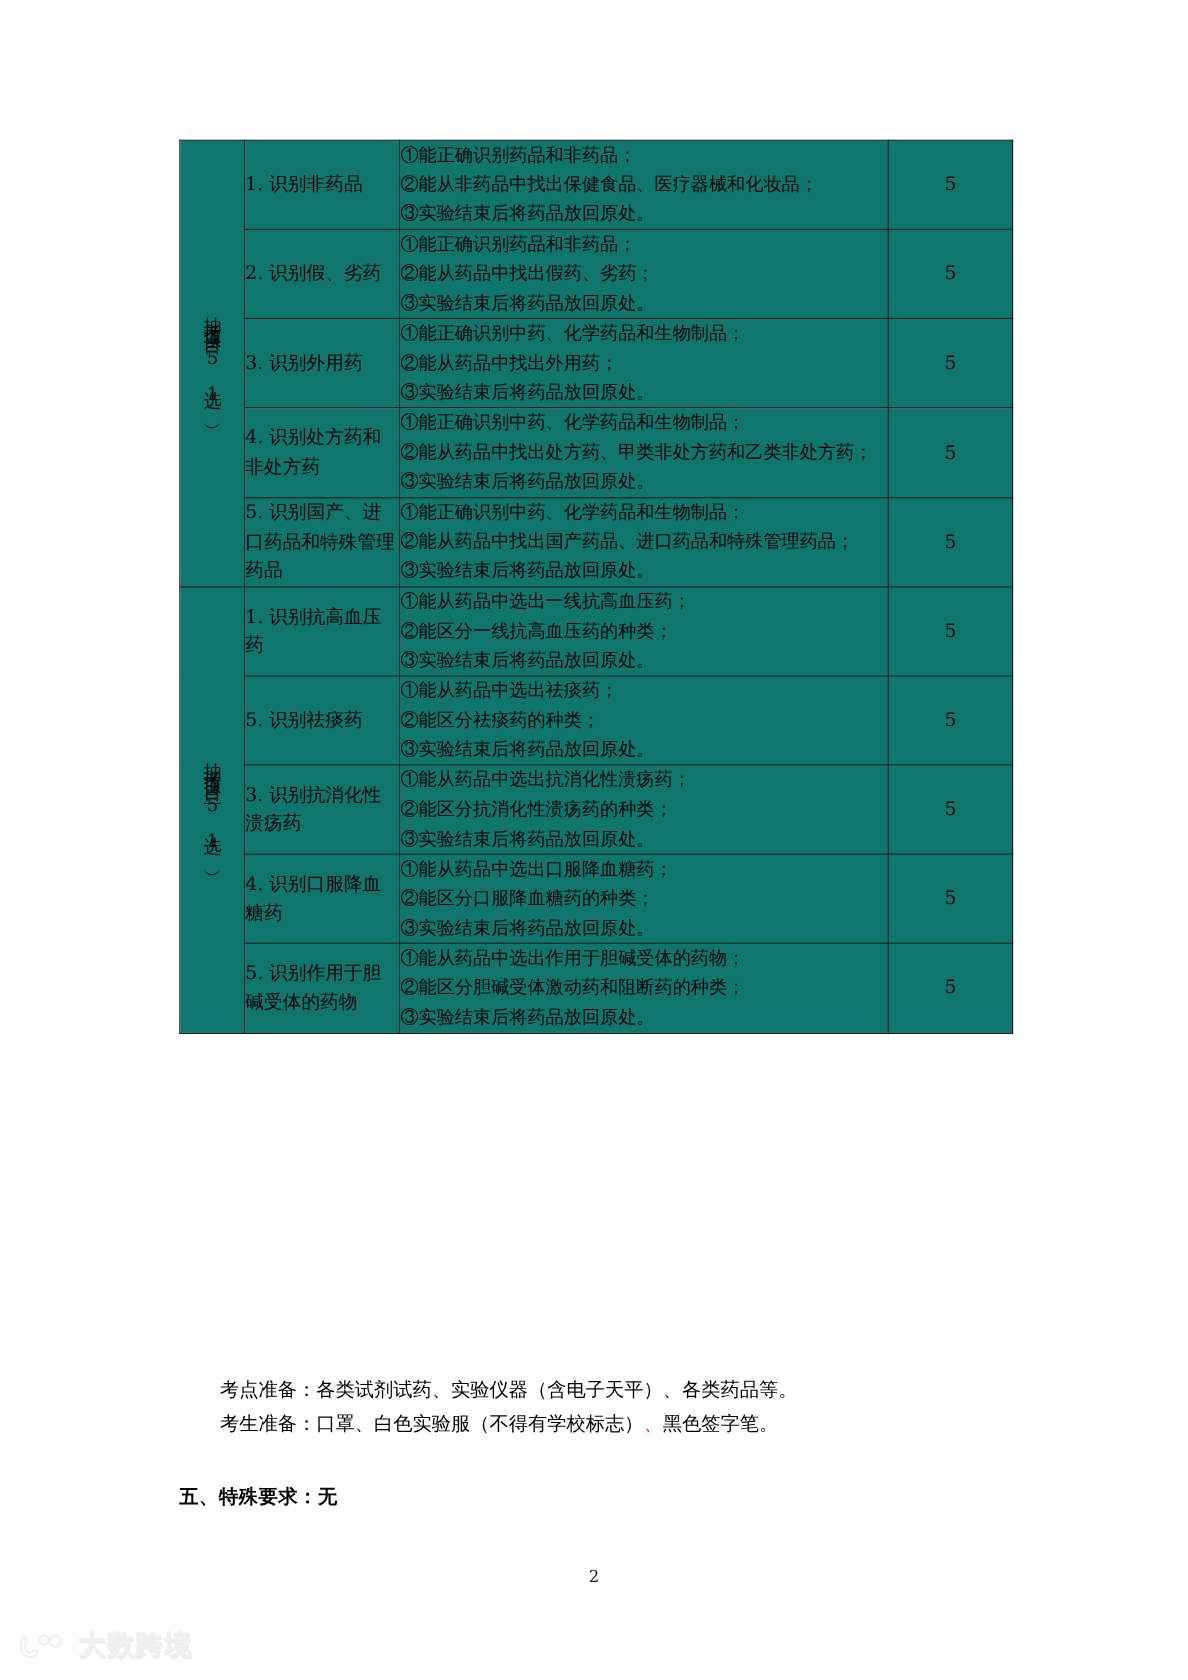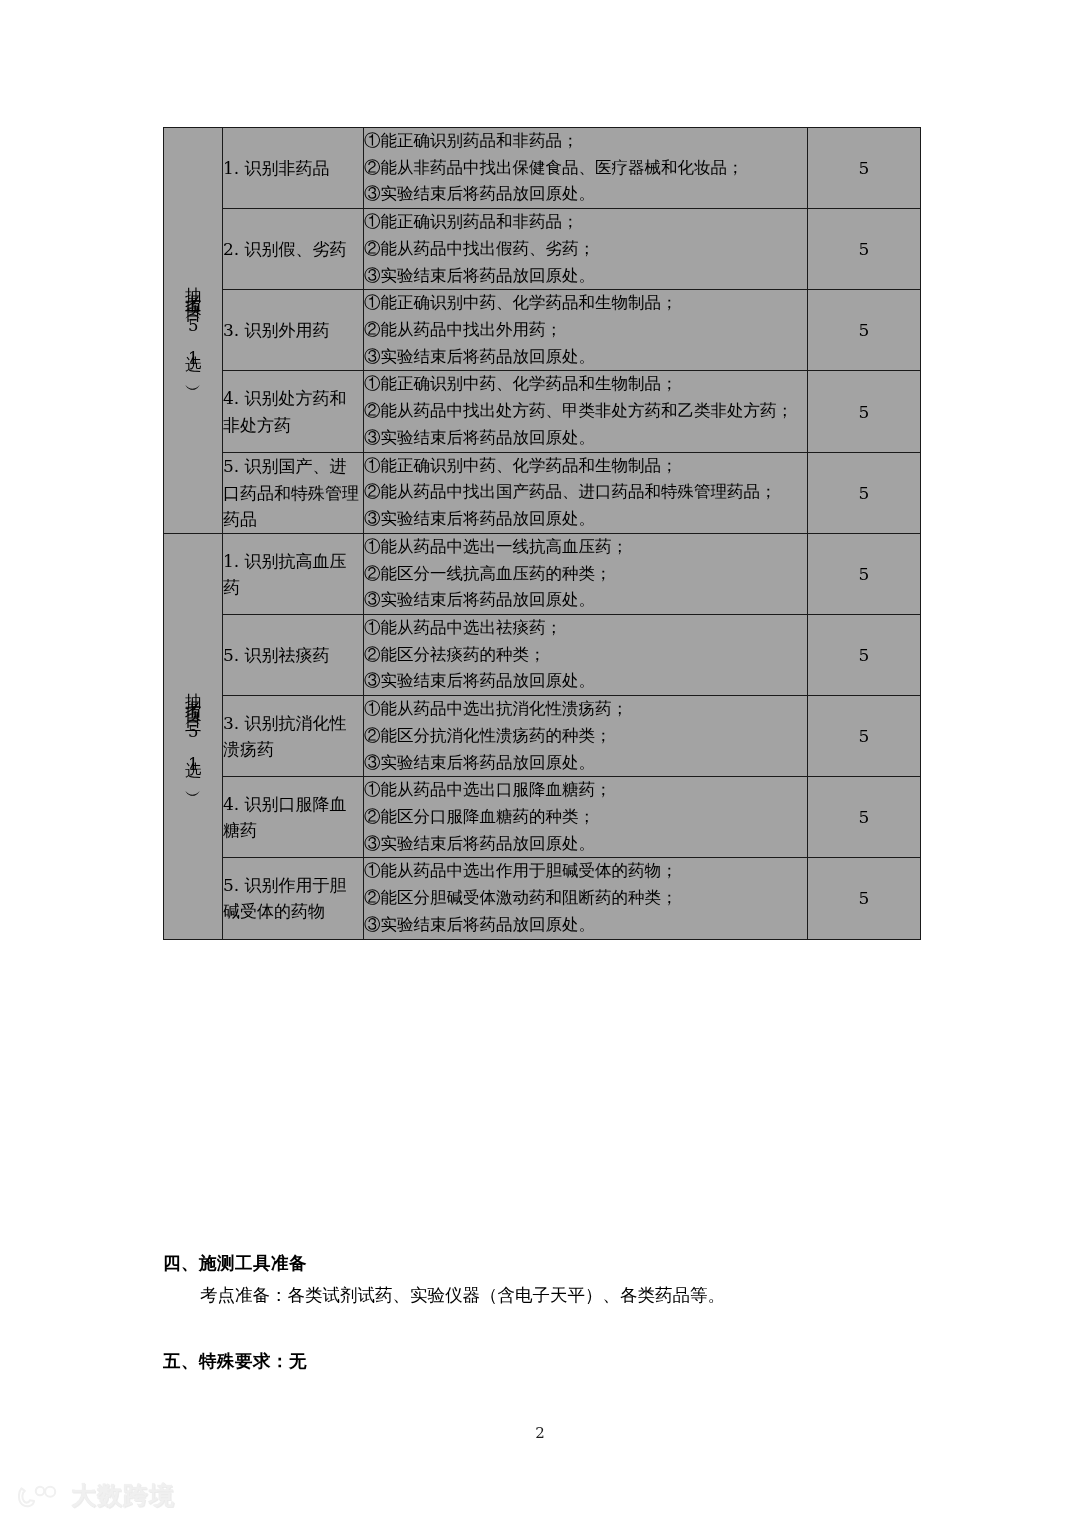--- a/index.html
+++ b/index.html
@@ -30,21 +30,21 @@
     left: 163px;
     top: 127px;
     width: 757px;
     border-collapse: collapse;
     table-layout: fixed;
   }
   .assessment-table td {
     border: 1.4px solid #1a1a1a;
     vertical-align: middle;
     padding: 0;
-    background: #a3a3a3;
+    background: #0f766e;
   }
 
   col.c-label { width: 59px; }
   col.c-item  { width: 141px; }
   col.c-crit  { width: 444px; }
   col.c-score { width: 113px; }
 
   
   .vlabel {
     text-align: center;
@@ -254,22 +254,22 @@
           <div class="crit-line">①能从药品中选出作用于胆碱受体的药物；</div>
           <div class="crit-line">②能区分胆碱受体激动药和阻断药的种类；</div>
           <div class="crit-line">③实验结束后将药品放回原处。</div>
         </td>
         <td class="score-cell">5</td>
       </tr>
     </tbody>
   </table>
 
   <div class="below">
-    <p class="sec-head">四、施测工具准备</p>
     <p class="sec-line">考点准备：各类试剂试药、实验仪器（含电子天平）、各类药品等。</p>
+    <p class="sec-line"><span>考生准备：口罩、白色实验服（不得有学校标志）</span><span class="red-mark">、</span><span>黑色签字笔。</span></p>
     <p class="sec-head second">五、特殊要求：无</p>
   </div>
 
   <div class="page-number">2</div>
 
   <div class="watermark">
     <svg class="watermark-mark" viewBox="0 0 52 30">
       <path d="M4 6 C0 11, 0 21, 5 25 C10 29, 18 27, 19 21 L14 20 C13 23, 9 24, 7 21 C4 17, 5 11, 8 9 Z" fill="none" stroke="#f0f0f0" stroke-width="2.4" stroke-linejoin="round"></path>
       <circle cx="26" cy="9" r="5" fill="none" stroke="#f0f0f0" stroke-width="2.4"></circle>
       <circle cx="38" cy="10" r="6" fill="none" stroke="#f0f0f0" stroke-width="2.4"></circle>

